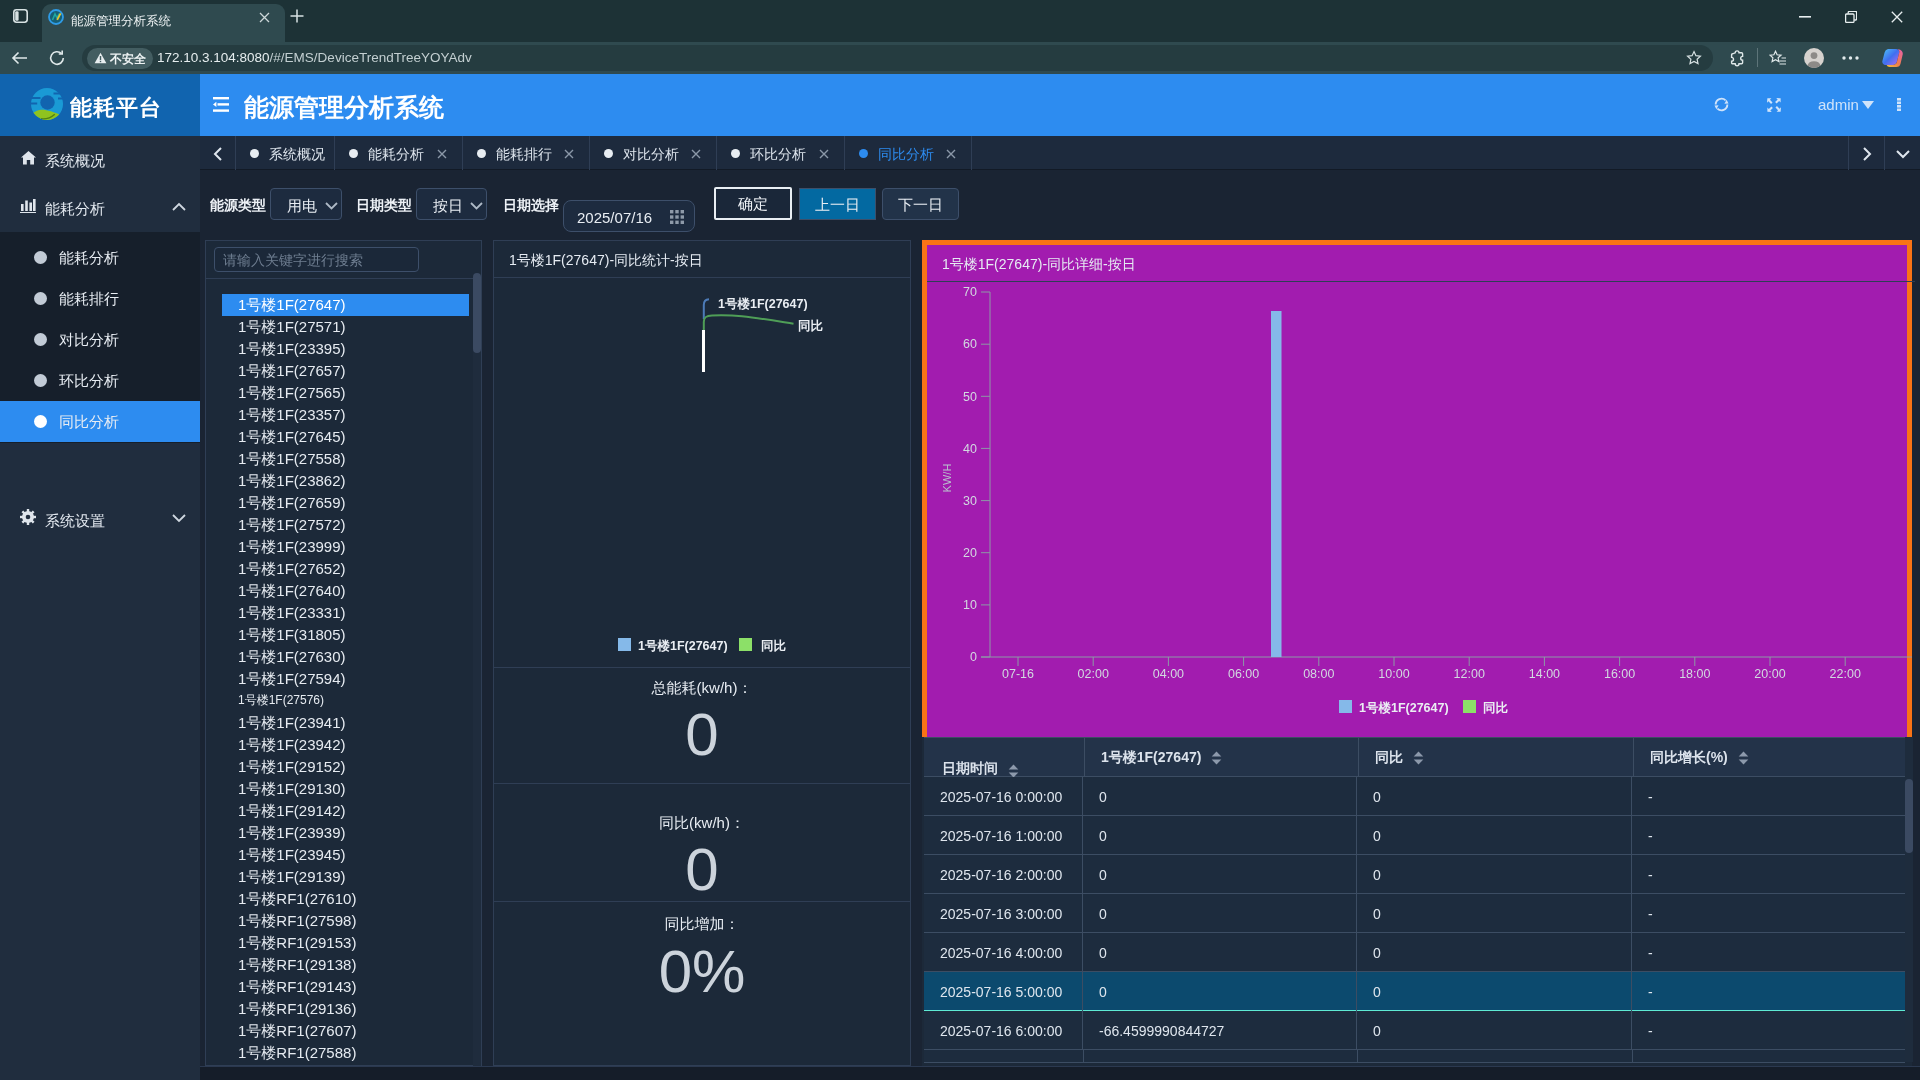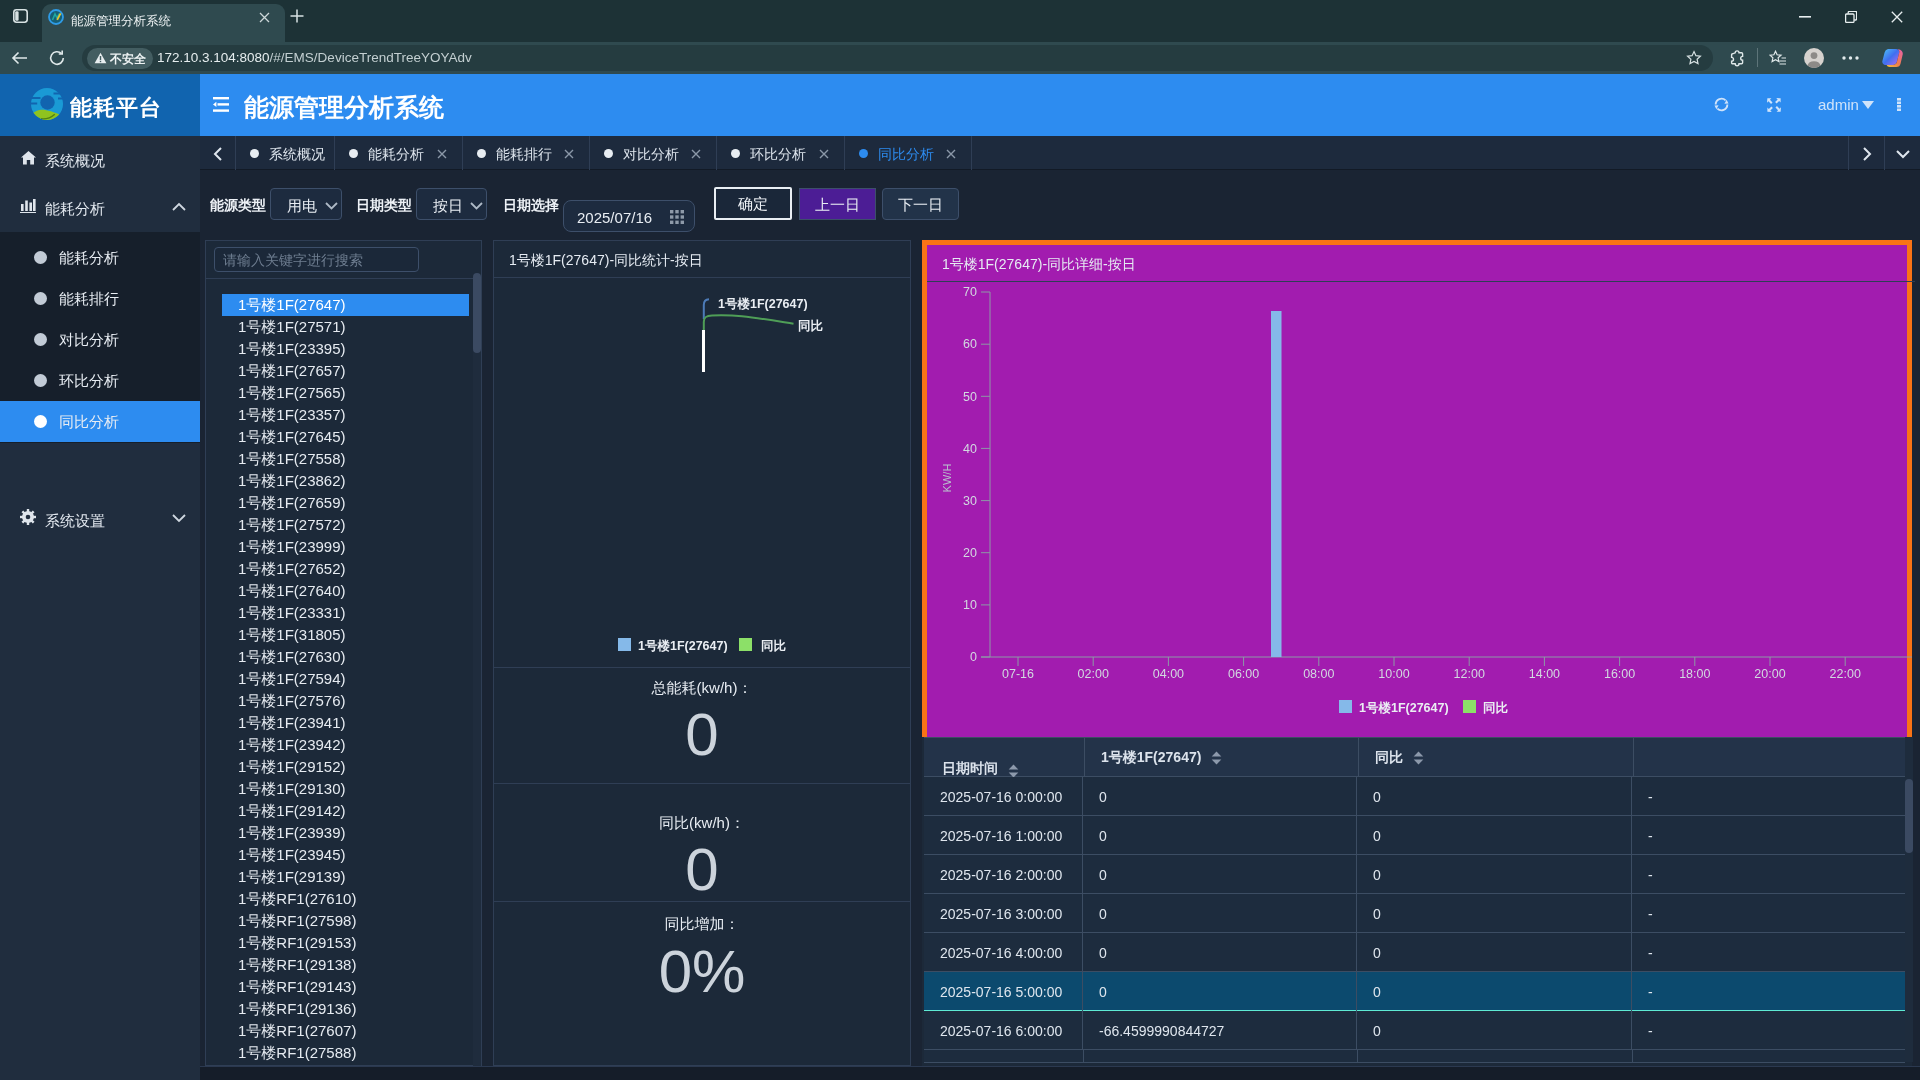--- a/index.html
+++ b/index.html
@@ -291,21 +291,21 @@
         <rect x="10.6" y="5.3" width="3.4" height="3.4"></rect>
         <rect x="0" y="10.6" width="3.4" height="3.4"></rect>
         <rect x="5.3" y="10.6" width="3.4" height="3.4"></rect>
         <rect x="10.6" y="10.6" width="3.4" height="3.4"></rect>
       </g>
     </svg>
 </div>
 <div class="abs" style="left:714px;top:187px;width:78px;height:33px;background:#1a2739;border:2px solid #e9eef3;border-radius:2px">
   <div style="text-align:center;margin-top:6px;font-size:15px;color:#f2f5f9">确定</div>
 </div>
-<div class="abs" style="left:799px;top:188px;width:77px;height:32px;background:#4c1d95;border:1px solid #3d4f6a;border-radius:0">
+<div class="abs" style="left:799px;top:188px;width:77px;height:32px;background:#0369a1;border:1px solid #3d4f6a;border-radius:0">
   <div style="text-align:center;margin-top:7px;font-size:15px;color:#e8edf3">上一日</div>
 </div>
 <div class="abs" style="left:882px;top:188px;width:77px;height:32px;background:#223349;border:1px solid #3d4f6a;border-radius:4px">
   <div style="text-align:center;margin-top:7px;font-size:15px;color:#e8edf3">下一日</div>
 </div>
 
 <div class="abs" style="left:205px;top:240px;width:277px;height:826px;background:#1c2939;border:1px solid #2f3e55">
   <div class="abs" style="left:8px;top:6px;width:205px;height:25px;background:#1b2839;border:1px solid #3d4f6a;border-radius:4px">
     <div class="abs ellip" style="left:8px;top:4px;font-size:14px;color:#6e7d90">请输入关键字进行搜索</div>
   </div>
@@ -323,21 +323,21 @@
     <div class="abs ellip" style="left:32px;top:231px;font-size:15px;color:#e6ebf1;width:220px">1号楼1F(23862)</div>
     <div class="abs ellip" style="left:32px;top:253px;font-size:15px;color:#e6ebf1;width:220px">1号楼1F(27659)</div>
     <div class="abs ellip" style="left:32px;top:275px;font-size:15px;color:#e6ebf1;width:220px">1号楼1F(27572)</div>
     <div class="abs ellip" style="left:32px;top:297px;font-size:15px;color:#e6ebf1;width:220px">1号楼1F(23999)</div>
     <div class="abs ellip" style="left:32px;top:319px;font-size:15px;color:#e6ebf1;width:220px">1号楼1F(27652)</div>
     <div class="abs ellip" style="left:32px;top:341px;font-size:15px;color:#e6ebf1;width:220px">1号楼1F(27640)</div>
     <div class="abs ellip" style="left:32px;top:363px;font-size:15px;color:#e6ebf1;width:220px">1号楼1F(23331)</div>
     <div class="abs ellip" style="left:32px;top:385px;font-size:15px;color:#e6ebf1;width:220px">1号楼1F(31805)</div>
     <div class="abs ellip" style="left:32px;top:407px;font-size:15px;color:#e6ebf1;width:220px">1号楼1F(27630)</div>
     <div class="abs ellip" style="left:32px;top:429px;font-size:15px;color:#e6ebf1;width:220px">1号楼1F(27594)</div>
-    <div class="abs ellip" style="left:32px;top:451px;font-size:15px;color:#e6ebf1;width:220px">1号楼1F(27576)</div>
+    <div class="abs ellip" style="left:32px;top:451px;font-size:12px;color:#e6ebf1;width:220px">1号楼1F(27576)</div>
     <div class="abs ellip" style="left:32px;top:473px;font-size:15px;color:#e6ebf1;width:220px">1号楼1F(23941)</div>
     <div class="abs ellip" style="left:32px;top:495px;font-size:15px;color:#e6ebf1;width:220px">1号楼1F(23942)</div>
     <div class="abs ellip" style="left:32px;top:517px;font-size:15px;color:#e6ebf1;width:220px">1号楼1F(29152)</div>
     <div class="abs ellip" style="left:32px;top:539px;font-size:15px;color:#e6ebf1;width:220px">1号楼1F(29130)</div>
     <div class="abs ellip" style="left:32px;top:561px;font-size:15px;color:#e6ebf1;width:220px">1号楼1F(29142)</div>
     <div class="abs ellip" style="left:32px;top:583px;font-size:15px;color:#e6ebf1;width:220px">1号楼1F(23939)</div>
     <div class="abs ellip" style="left:32px;top:605px;font-size:15px;color:#e6ebf1;width:220px">1号楼1F(23945)</div>
     <div class="abs ellip" style="left:32px;top:627px;font-size:15px;color:#e6ebf1;width:220px">1号楼1F(29139)</div>
     <div class="abs ellip" style="left:32px;top:649px;font-size:15px;color:#e6ebf1;width:220px">1号楼RF1(27610)</div>
     <div class="abs ellip" style="left:32px;top:671px;font-size:15px;color:#e6ebf1;width:220px">1号楼RF1(27598)</div>
@@ -444,20 +444,24 @@
           <path d="M5.5 13.5 L10.3 8.5 H0.7 Z" fill="#8c99ab"></path>
         </svg></div>
       <div class="abs" style="left:161px;top:0;width:274px;height:40px;border-right:1px solid #3c4d63;display:flex;align-items:center;padding-left:16px;font-size:14px;font-weight:bold;color:#dce3ec">1号楼1F(27647)<svg style="margin-left:10px" width="11" height="14" viewBox="0 0 11 14">
           <path d="M5.5 0.5 L10.3 5.5 H0.7 Z" fill="#8c99ab"></path>
           <path d="M5.5 13.5 L10.3 8.5 H0.7 Z" fill="#8c99ab"></path>
         </svg></div>
       <div class="abs" style="left:435px;top:0;width:275px;height:40px;border-right:1px solid #3c4d63;display:flex;align-items:center;padding-left:16px;font-size:14px;font-weight:bold;color:#dce3ec">同比<svg style="margin-left:10px" width="11" height="14" viewBox="0 0 11 14">
           <path d="M5.5 0.5 L10.3 5.5 H0.7 Z" fill="#8c99ab"></path>
           <path d="M5.5 13.5 L10.3 8.5 H0.7 Z" fill="#8c99ab"></path>
         </svg></div>
+      <div class="abs" style="left:710px;top:0;width:273px;height:40px;display:flex;align-items:center;padding-left:16px;font-size:14px;font-weight:bold;color:#dce3ec">同比增长(%)<svg style="margin-left:10px" width="11" height="14" viewBox="0 0 11 14">
+          <path d="M5.5 0.5 L10.3 5.5 H0.7 Z" fill="#8c99ab"></path>
+          <path d="M5.5 13.5 L10.3 8.5 H0.7 Z" fill="#8c99ab"></path>
+        </svg></div>
     </div>
   <div class="abs" style="left:2px;top:40px;width:981px;height:39px;background:#1d2c3e;border-bottom:1px solid #3c4d63">
       <div class="abs" style="left:0px;top:0;width:159px;height:39px;border-right:1px solid #3c4d63;display:flex;align-items:center;padding-left:16px;font-size:14px;color:#dfe6ee">2025-07-16 0:00:00</div>
       <div class="abs" style="left:159px;top:0;width:274px;height:39px;border-right:1px solid #3c4d63;display:flex;align-items:center;padding-left:16px;font-size:14px;color:#dfe6ee">0</div>
       <div class="abs" style="left:433px;top:0;width:275px;height:39px;border-right:1px solid #3c4d63;display:flex;align-items:center;padding-left:16px;font-size:14px;color:#dfe6ee">0</div>
       <div class="abs" style="left:708px;top:0;width:273px;height:39px;display:flex;align-items:center;padding-left:16px;font-size:14px;color:#dfe6ee">-</div>
     </div>
     <div class="abs" style="left:2px;top:79px;width:981px;height:39px;background:#1d2c3e;border-bottom:1px solid #3c4d63">
       <div class="abs" style="left:0px;top:0;width:159px;height:39px;border-right:1px solid #3c4d63;display:flex;align-items:center;padding-left:16px;font-size:14px;color:#dfe6ee">2025-07-16 1:00:00</div>
       <div class="abs" style="left:159px;top:0;width:274px;height:39px;border-right:1px solid #3c4d63;display:flex;align-items:center;padding-left:16px;font-size:14px;color:#dfe6ee">0</div>

